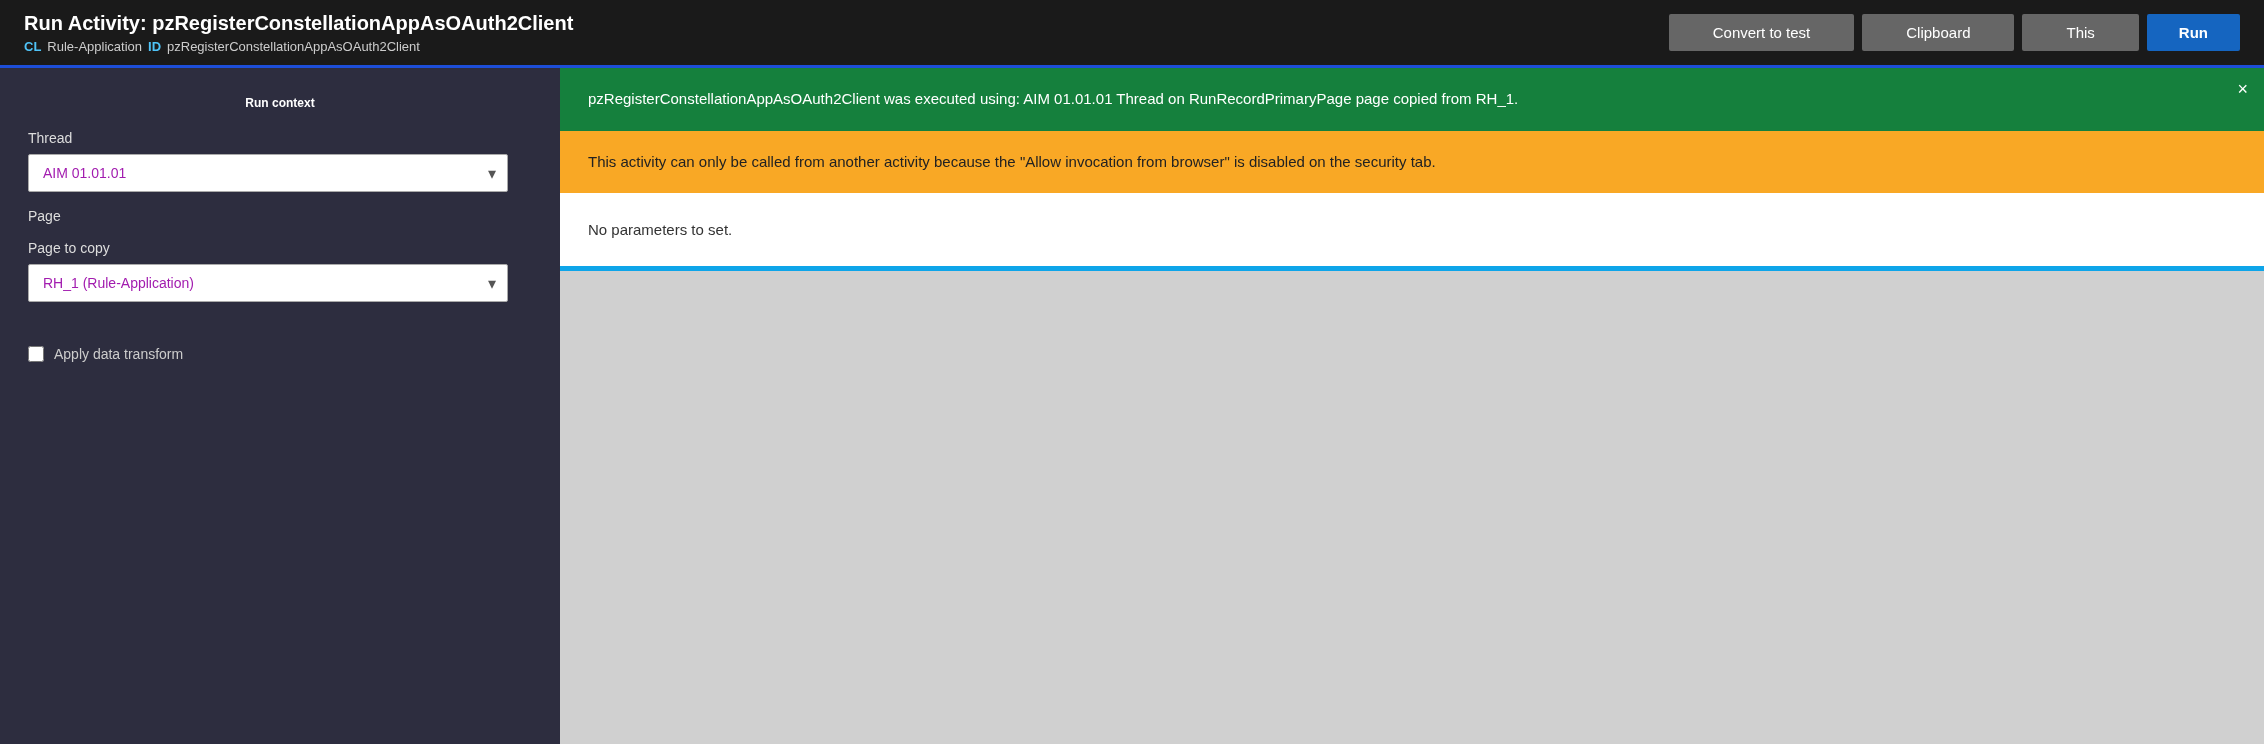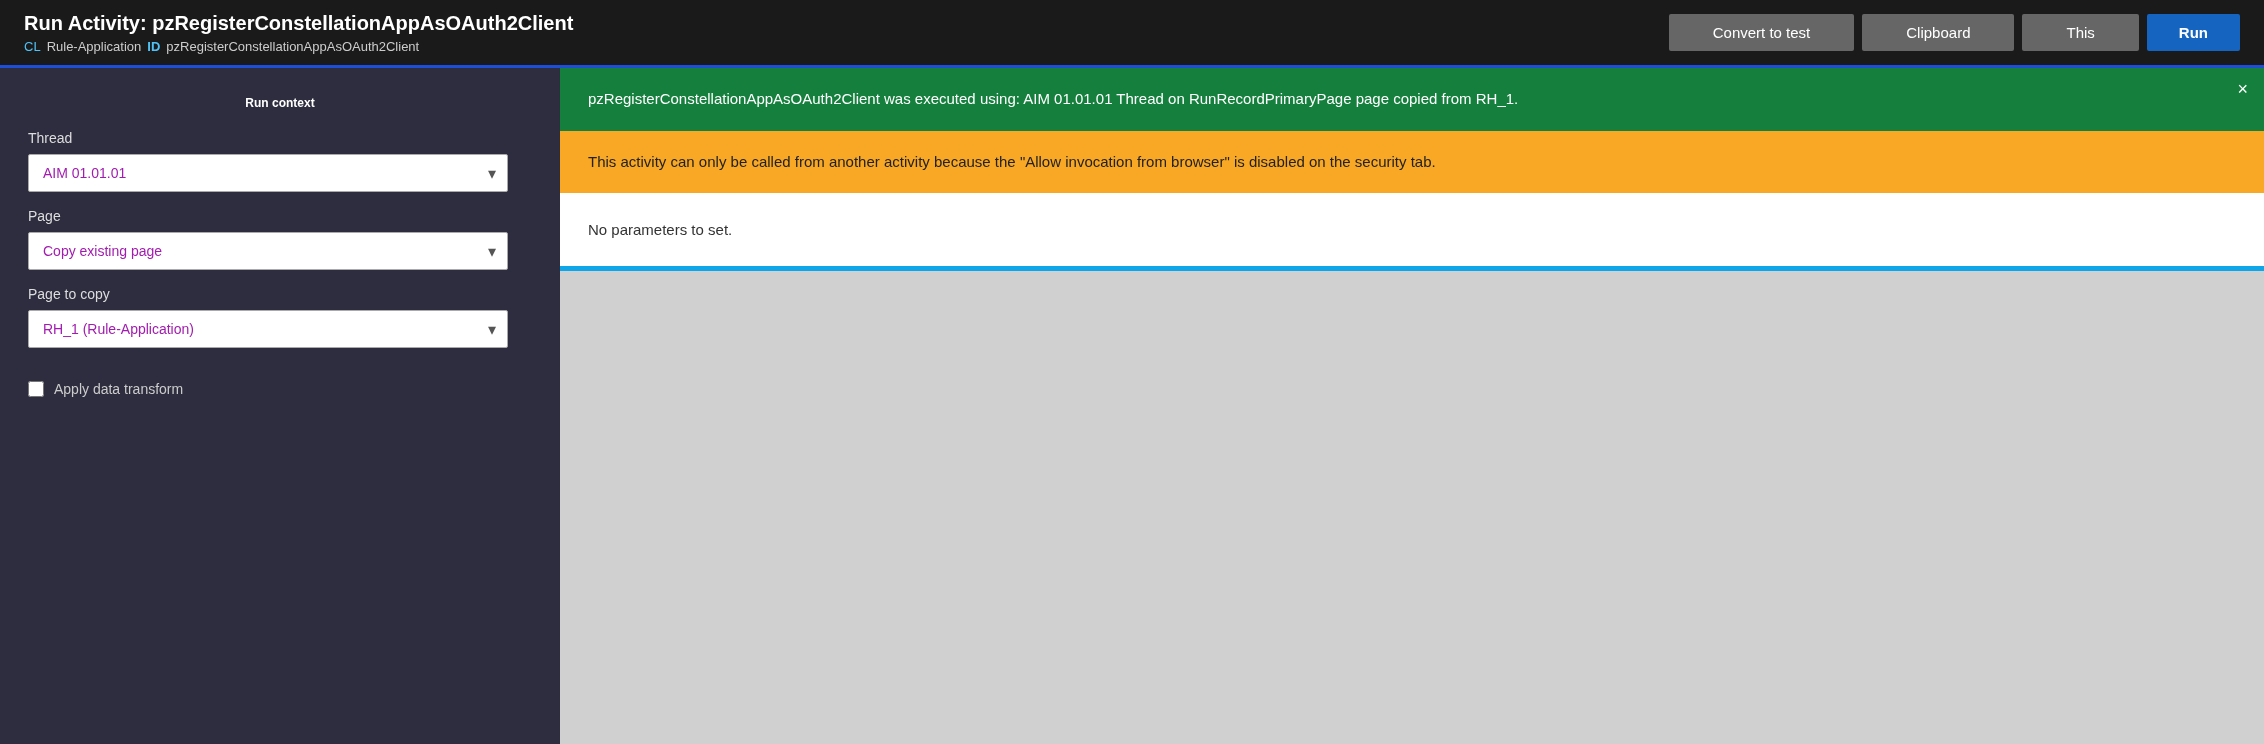--- a/index.html
+++ b/index.html
@@ -32,21 +32,21 @@
       font-weight: bold;
     }
     .header-title-sub {
       display: flex;
       gap: 16px;
       margin-top: 4px;
     }
     .header-cl {
       color: #4fc3f7;
       font-size: 13px;
-      font-weight: normal;
+      font-weight: bold;
     }
     .header-cl-value {
       color: #cccccc;
       font-size: 13px;
     }
     .header-id {
       color: #4fc3f7;
       font-size: 13px;
       font-weight: bold;
     }
@@ -133,21 +133,21 @@
       top: 50%;
       transform: translateY(-50%);
       color: #555555;
       pointer-events: none;
       font-size: 16px;
     }
     .checkbox-row {
       display: flex;
       align-items: center;
       gap: 10px;
-      margin-top: 33px;
+      margin-top: 44px;
       color: #cccccc;
       font-size: 14px;
     }
     .checkbox-row input[type="checkbox"] {
       width: 16px;
       height: 16px;
       cursor: pointer;
     }
 
     
@@ -239,25 +239,20 @@
     <div class="run-context-title">Run context</div>
 
     <div class="field-label">Thread</div>
     <div class="select-wrapper">
       <select>
         <option>AIM 01.01.01</option>
       </select>
     </div>
 
     <div class="field-label">Page</div>
-    <div class="select-wrapper">
-      <select>
-        <option>Copy existing page</option>
-      </select>
-    </div>
 
     <div class="field-label">Page to copy</div>
     <div class="select-wrapper">
       <select>
         <option>RH_1 (Rule-Application)</option>
       </select>
     </div>
 
     <div class="checkbox-row">
       <input type="checkbox" style="">

